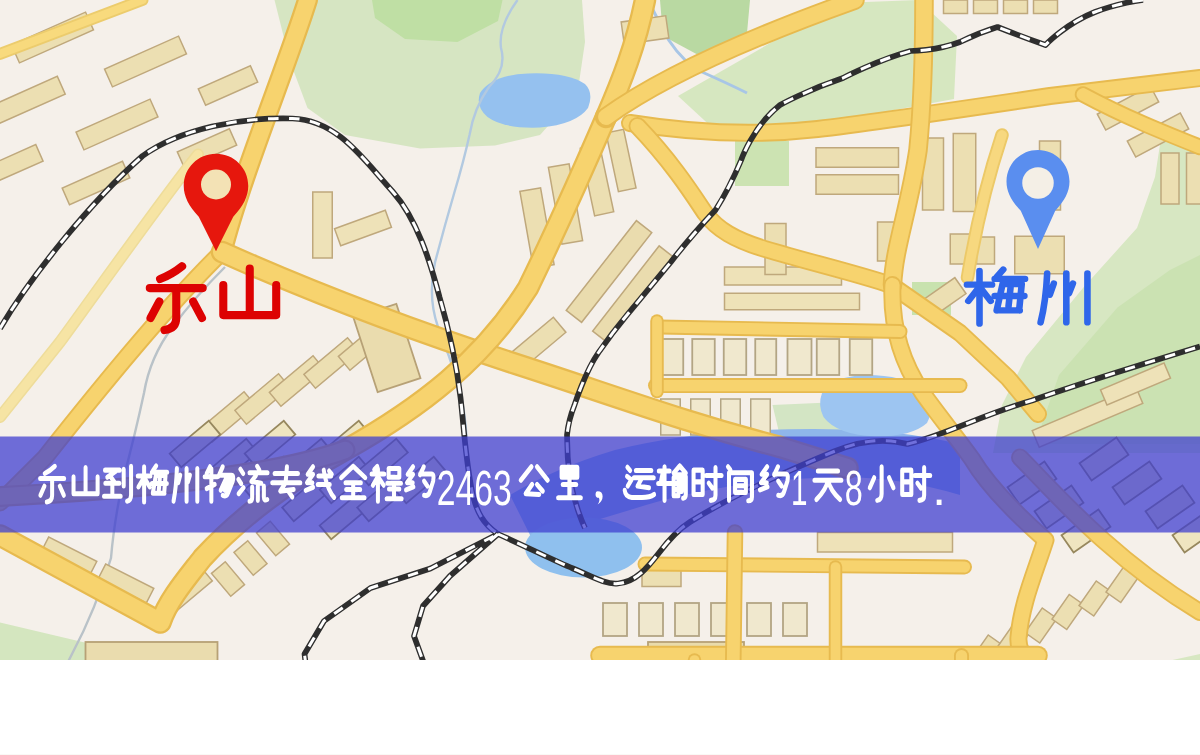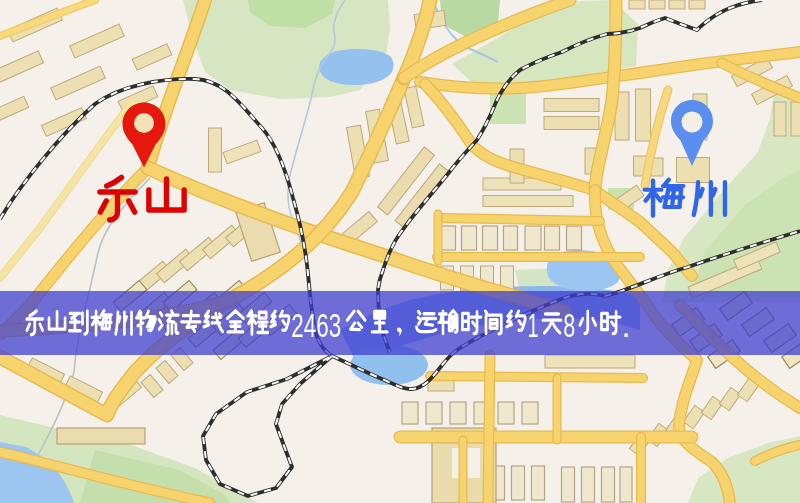--- a/index.html
+++ b/index.html
@@ -1,16 +1,16 @@
 <!DOCTYPE html>
 <html><head>
 <meta charset="utf-8">
 <style>
 html,body{margin:0;padding:0;background:#fff;font-family:"Liberation Sans",sans-serif;}
-#map{position:relative;width:800px;height:503px;overflow:hidden;}
+#map{position:relative;width:800px;height:440px;overflow:hidden;}
 </style>
 </head>
 <body>
 
 <div id="map">
 <svg width="800" height="503" viewBox="0 0 800 503">
 <defs>
 <g id="g_le" fill="none" stroke="currentColor" stroke-linecap="round" stroke-linejoin="round">
 <path d="M58,5 Q44,16 28,22 M14,34 H86 M50,34 V74 Q50,88 34,90 M27,52 L15,74 M73,52 L85,74"></path>
         </g>

